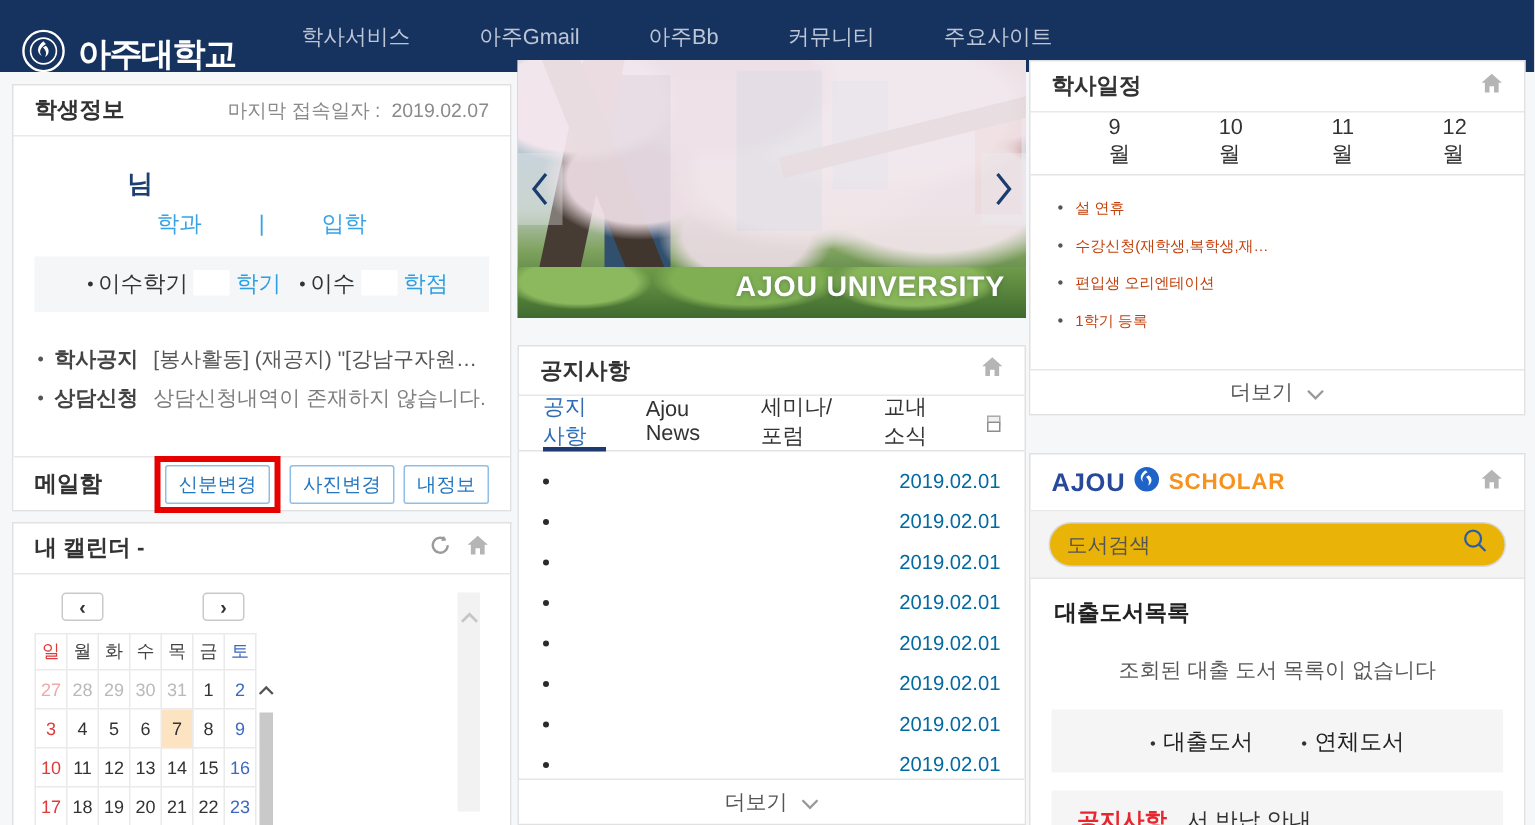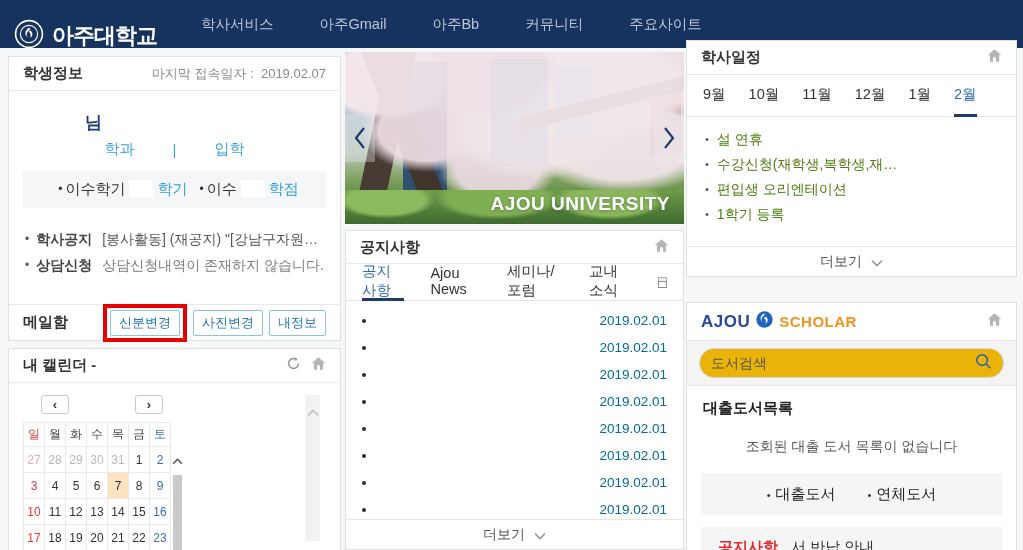--- a/index.html
+++ b/index.html
@@ -57,21 +57,21 @@
   table.cal td.sun { color:#e03b3b; } table.cal td.sat { color:#3e68c0; }
   table.cal td.muted { color:#b9b9b9;margin-left:38px; } table.cal td.muted.sun { color:#f0a8a8; }
   table.cal td.today { background:#fce3c1; }
   .cal-scrollbar { width:13px; margin-top:25px; display:flex; flex-direction:column; align-items:center; }
   .cal-scroll-up { margin-top:4px; }
   .cal-scroll-thumb { width:9px; flex:1; margin-top:6px; background:#c9c9c9; }
   .cal-events { flex:1; background:#fff; }
   .panel-scrollbar { width:15px; background:#f2f2f2; margin:2px 14px 0 0; display:flex; justify-content:center; padding-top:8px; }
 
   
-  #carousel { position:absolute; left:345px; top:52px; width:339px; height:172px; overflow:hidden; background:#b7c6cf; }
+  #carousel { position:absolute; left:345px; top:40px; width:339px; height:172px; overflow:hidden; background:#b7c6cf; }
   .photo-base { position:absolute; inset:0; background:linear-gradient(180deg,#aebfca 0%,#b7c6cf 38%,#b9c6bd 58%,#7fa25e 74%,#557f3f 88%,#3f6a30 100%); }
   .bldg1 { position:absolute; left:17%; top:6%; width:13%; height:86%; background:#31506e; }
   .bldg2 { position:absolute; left:43%; top:4%; width:17%; height:62%; background:#2e8fa8; }
   .bldg3 { position:absolute; left:62%; top:8%; width:11%; height:42%; background:#57aebf; }
   .bldg4 { position:absolute; right:1%; top:22%; width:9%; height:38%; background:#9c5f55; }
   .trunk1 { position:absolute; left:7%; top:-12%; width:8%; height:135%; background:#473c33; transform:rotate(12deg); }
   .trunk2 { position:absolute; left:13%; top:-16%; width:7%; height:110%; background:#41362e; transform:rotate(-22deg); }
   .trunk3 { position:absolute; left:52%; top:38%; width:70%; height:8%; background:#41362e; transform:rotate(-14deg); transform-origin:left center; }
   .blossoms { position:absolute; inset:0; opacity:.93; background:
     radial-gradient(95px 58px at 12% 16%, #f7e9ee 0 58%, transparent 72%),
@@ -100,23 +100,23 @@
   .popup-icon i { position:absolute; left:0; top:0; width:9px; height:7px; border:1px solid #ababab; background:#f1f1f1; display:block; }
   .popup-icon i + i { left:auto; top:auto; right:0; bottom:0; border-color:#8d8d8d; background:#fff; }
   .notice-list { list-style:none; padding:6px 16px 0; }
   .notice-list li { display:flex; align-items:center; height:27px; cursor:pointer; }
   .n-dot { width:4px; height:4px; border-radius:50%; background:#2b2b2b; margin-right:8px; }
   .n-date { margin-left:auto; color:#0369a1; font-size:13.5px; }
 
   
   #panel-schedule { left:686px; top:40px; width:331px; height:237px; }
   .month-tabs { gap:23px; height:42px; }
-  .month-tabs .tab { font-size:14.5px; }
+  .month-tabs .tab { font-size:14.5px;margin-left:36px; }
   .sched-list { list-style:none; padding:10px 18px 0; }
-  .sched-list li { font-size:14px; color:#4d7c0f; line-height:25px; display:flex; align-items:center; cursor:pointer; white-space:nowrap; overflow:hidden; }
+  .sched-list li { font-size:10px; color:#c2410c; line-height:25px; display:flex; align-items:center; cursor:pointer; white-space:nowrap; overflow:hidden; }
   .sched-list li::before { content:"•"; color:#555; font-size:11px; margin-right:8px; }
 
   
   #panel-scholar { left:686px; top:302px; width:331px; height:249px; border-bottom:none; }
   .scholar-head { height:38px; }
   .scholar-logo { display:flex; align-items:center; gap:5px; }
   .logo-ajou { color:#27489b; font-weight:800; font-size:17px; letter-spacing:.5px; }
   .logo-scholar { color:#f6921e; font-weight:800; font-size:15px; letter-spacing:.5px; }
   .search-section { background:#f4f4f5; padding:7px 12px; border-bottom:1px solid #e6e6e6; }
   .search-pill { height:30px; background:#eab308; border:1px solid #d8d8d8; border-radius:16px; display:flex; align-items:center; padding:0 11px; }

